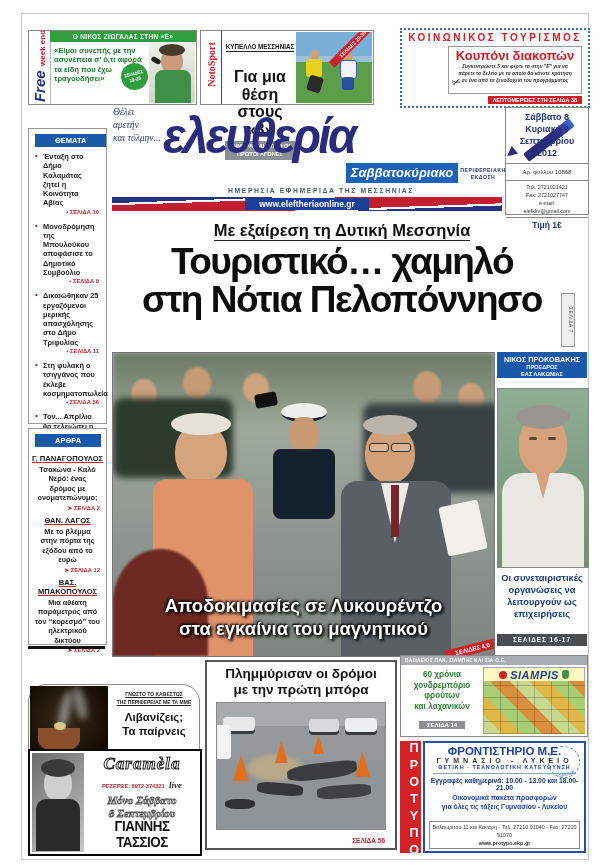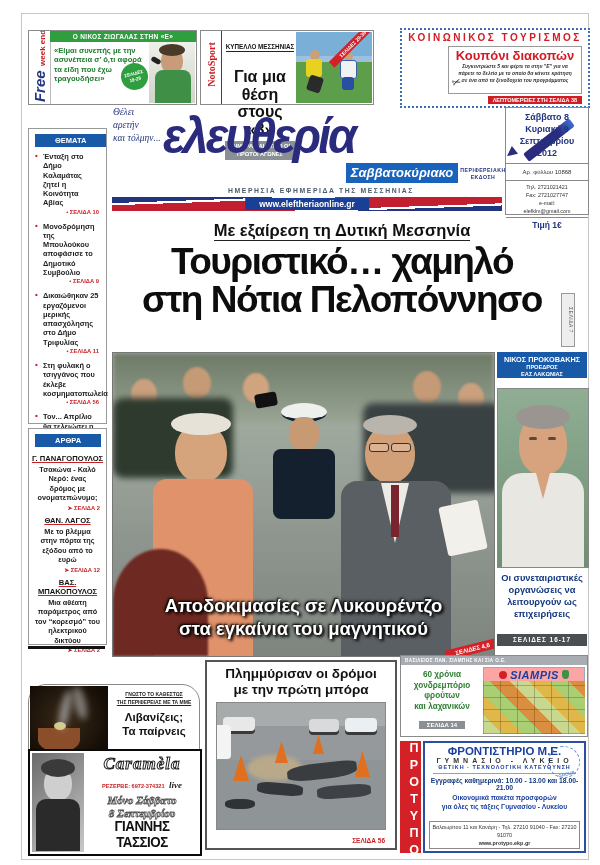--- a/index.html
+++ b/index.html
@@ -343,21 +343,21 @@
 
   <div class="p adbox" style="left:400px;top:655px;width:186px;height:80px;">
     <div class="si-head">ΒΑΣΙΛΕΙΟΣ ΠΑΝ. ΣΙΑΜΠΗΣ ΚΑΙ ΣΙΑ Ο.Ε.</div>
     <div class="p" style="left:3px;top:14px;width:76px;text-align:center;">
       <div class="si-text" style="white-space:pre-line;">60 χρόνια
 χονδρεμπόριο
 φρούτων
 και λαχανικών</div>
       <span class="graybadge" style="margin-top:3px;">ΣΕΛΙΔΑ 14</span>
     </div>
-    <div class="p" style="left:82px;top:11px;right:2px;height:13px;background:#fca5a5;border:1px solid #9ab;display:flex;align-items:center;justify-content:center;gap:3px;">
+    <div class="p" style="left:82px;top:11px;right:2px;height:13px;background:#fef9c3;border:1px solid #9ab;display:flex;align-items:center;justify-content:center;gap:3px;">
       <span style="width:8px;height:8px;border-radius:50%;background:#d42127;display:inline-block;"></span>
       <span class="si-logo">SIAMPIS</span>
       <span style="width:7px;height:9px;border-radius:40% 40% 60% 60%;background:#3f8f46;display:inline-block;"></span>
     </div>
     <div class="p fruit" style="left:82px;top:25px;right:2px;bottom:2px;"></div>
   </div>
 
   <div class="p" style="left:400px;top:741px;width:186px;height:112px;">
     <div class="p pr-strip" style="left:0;top:0;bottom:0;width:21px;">ΠΡΟΤΥΠΟ</div>
     <div class="p pr-box" style="left:23px;top:0;right:0;bottom:0;text-align:center;">

